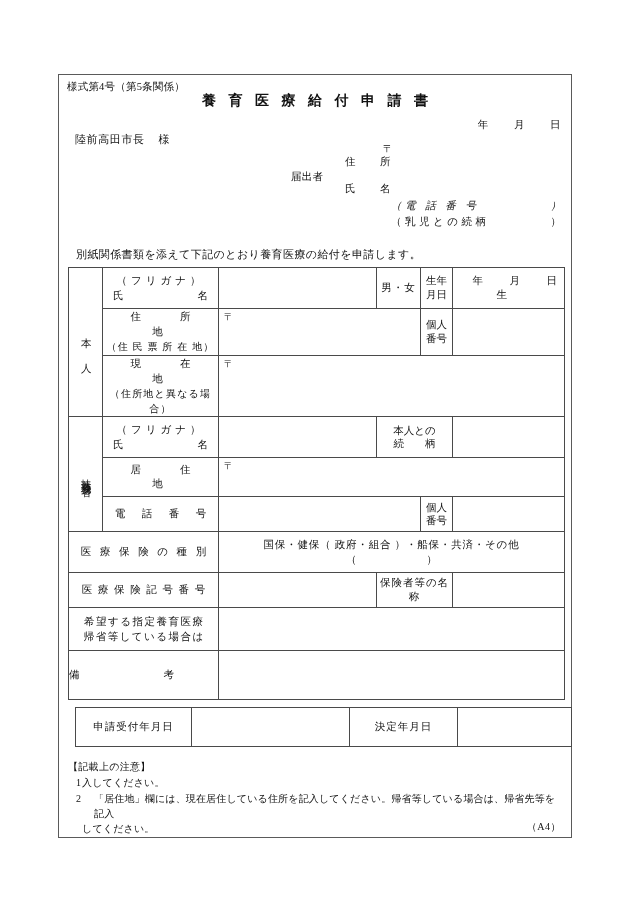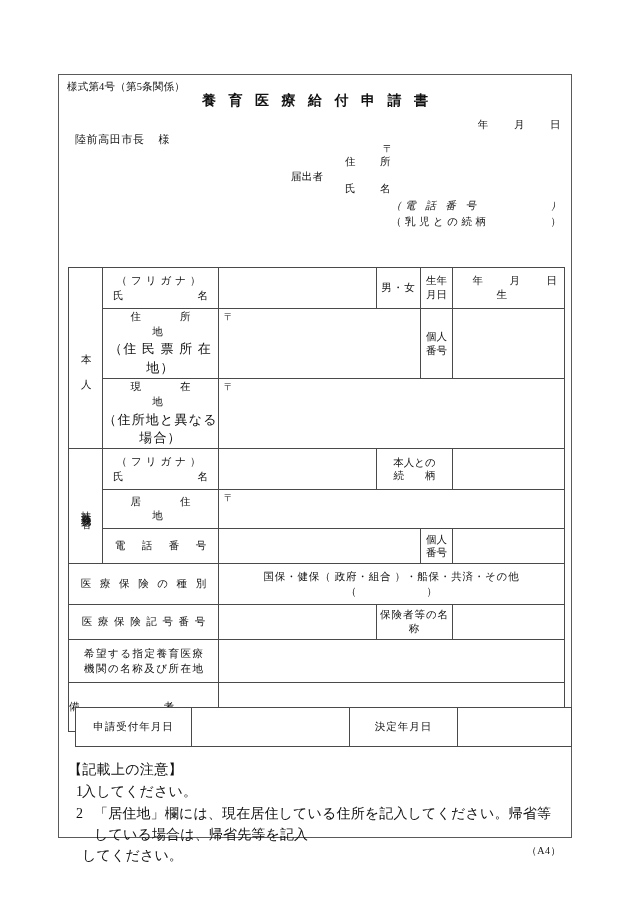--- a/index.html
+++ b/index.html
@@ -176,21 +176,21 @@
   
   .rl {
     text-align: center;
     line-height: 1.35;
     padding: 3px 6px;
   }
   .rl .sp1 { letter-spacing: 6px; text-indent: 6px; display: inline-block; }
   .rl .sp2 { letter-spacing: 3px; text-indent: 3px; display: inline-block; font-family: Liberation Serif, serif; }
   .rl .sp3 { letter-spacing: 1.5px; text-indent: 1.5px; display: inline-block; }
   .rl .small {
-    font-size: 13px;
+    font-size: 10px;
     letter-spacing: 1.2px;
     display: block;
     margin-top: 1px;
   }
   .rl-left {
     text-align: left;
     padding-left: 10px;
   }
   .two-line { line-height: 1.45; }
 
@@ -255,21 +255,21 @@
     letter-spacing: 1px;
     font-size: 10.5px;
   }
 
   
   .notes {
     position: absolute;
     left: 9px;
     top: 684px;
     width: 496px;
-    font-size: 14px;
+    font-size: 10px;
     line-height: 1.5;
     font-family: Liberation Serif, serif;
   }
   .notes-title {
     letter-spacing: 0.3px;
     margin-bottom: 1px;
   }
   .note-item {
     position: relative;
     padding-left: 26px;
@@ -284,21 +284,20 @@
   .note-item .cont {
     display: block;
     margin-left: -12px;
   }
   .paper-size {
     position: absolute;
     right: 10px;
     top: 745px;
     font-size: 10px;
     letter-spacing: 0.5px;
-    margin-top: 24px;
   }
 </style>
 </head>
 <body>
 
 <div class="page-frame">
 <div class="inner">
 
   <div class="form-no">様式第4号（第5条関係）</div>
 
@@ -322,20 +321,21 @@
     <div class="ap-paren l1">
       <span class="lp">（電 話 番 号</span>
       <span class="rp">）</span>
     </div>
     <div class="ap-paren l2">
       <span class="lp">（乳児との続柄</span>
       <span class="rp">）</span>
     </div>
   </div>
 
+  <div class="statement">別紙関係書類を添えて下記のとおり養育医療の給付を申請します。</div>
 
   <table class="grid" id="main-table">
     <colgroup>
       <col style="width:34px">
       <col style="width:116px">
       <col style="width:158px">
       <col style="width:44px">
       <col style="width:32px">
       <col style="width:112px">
     </colgroup>
@@ -431,21 +431,21 @@
           <span class="sp3">医 療 保 険 記 号 番 号</span>
         </td>
         <td></td>
         <td colspan="2" class="center-label">保険者等の名称</td>
         <td></td>
       </tr>
 
       <tr>
         <td colspan="2" class="rl two-line" style="height:42px">
           <span class="sp3">希望する指定養育医療</span><br>
-          <span class="sp3">機関の名称及び所在地</span>
+          <span class="sp3">帰省等している場合は</span>
         </td>
         <td colspan="4"></td>
       </tr>
 
       <tr>
         <td colspan="2" class="rl rl-left" style="height:48px">
           <span>備　　　　　　　　考</span>
         </td>
         <td colspan="4"></td>
       </tr>

